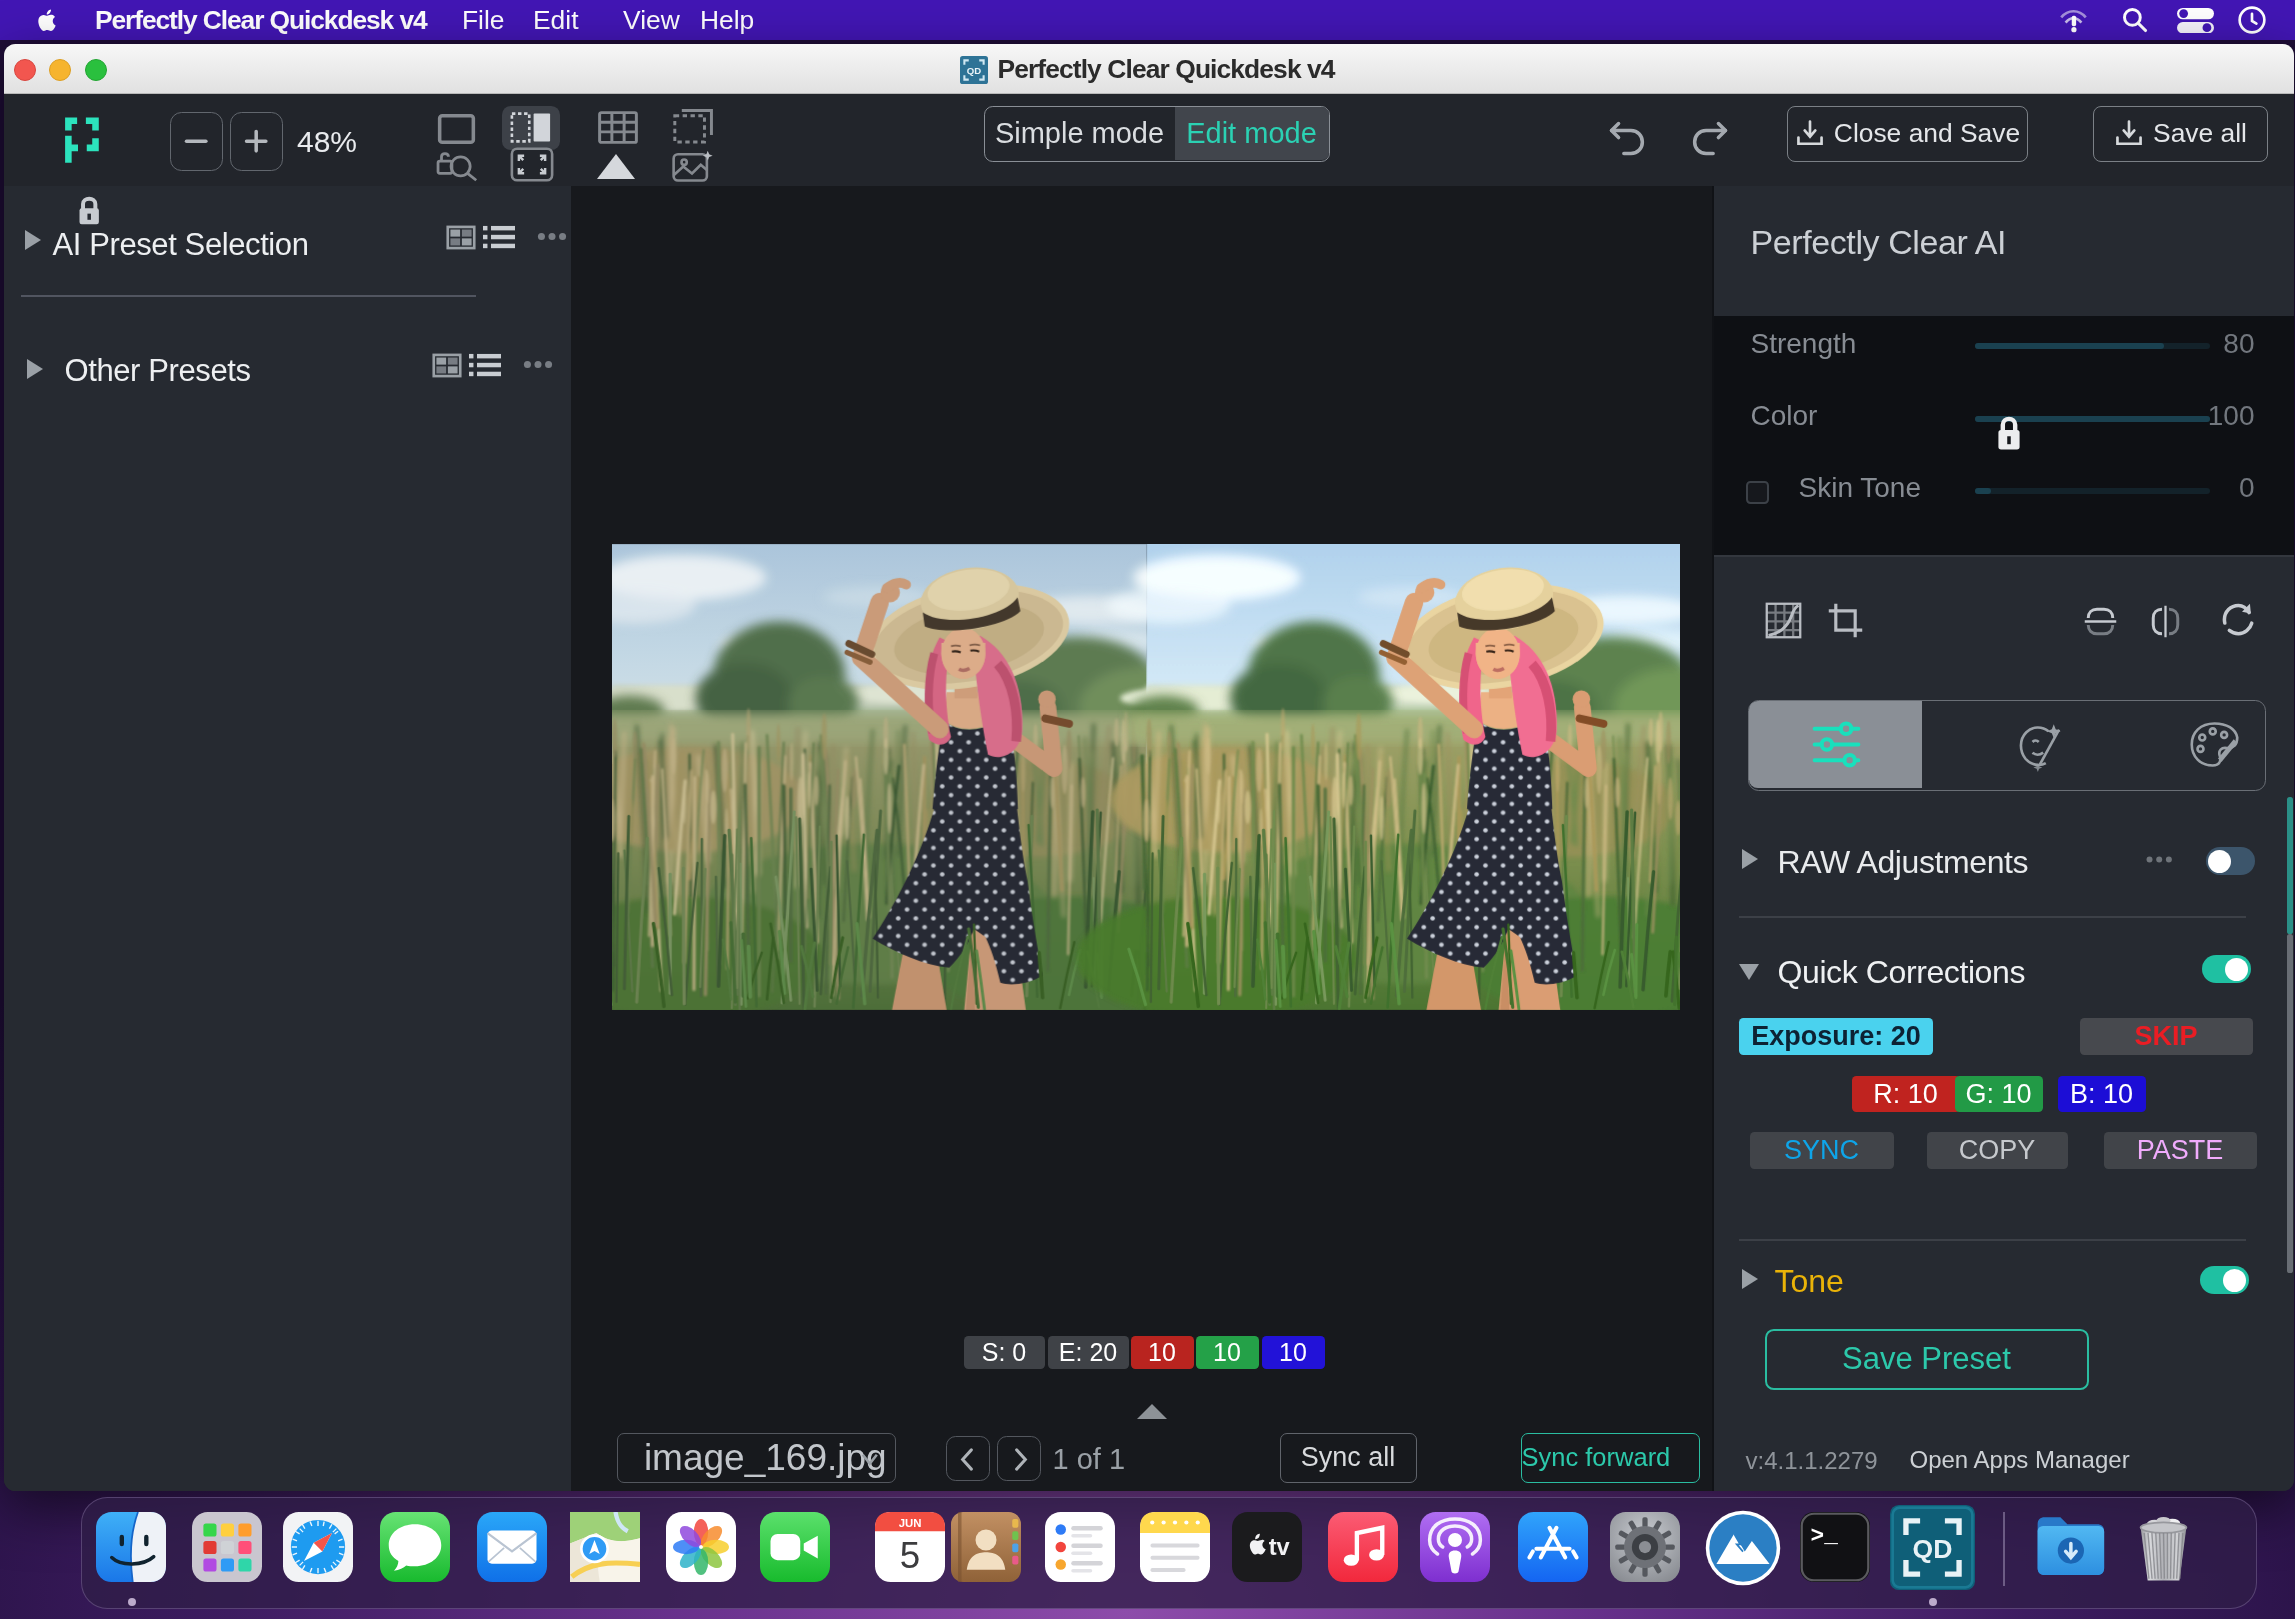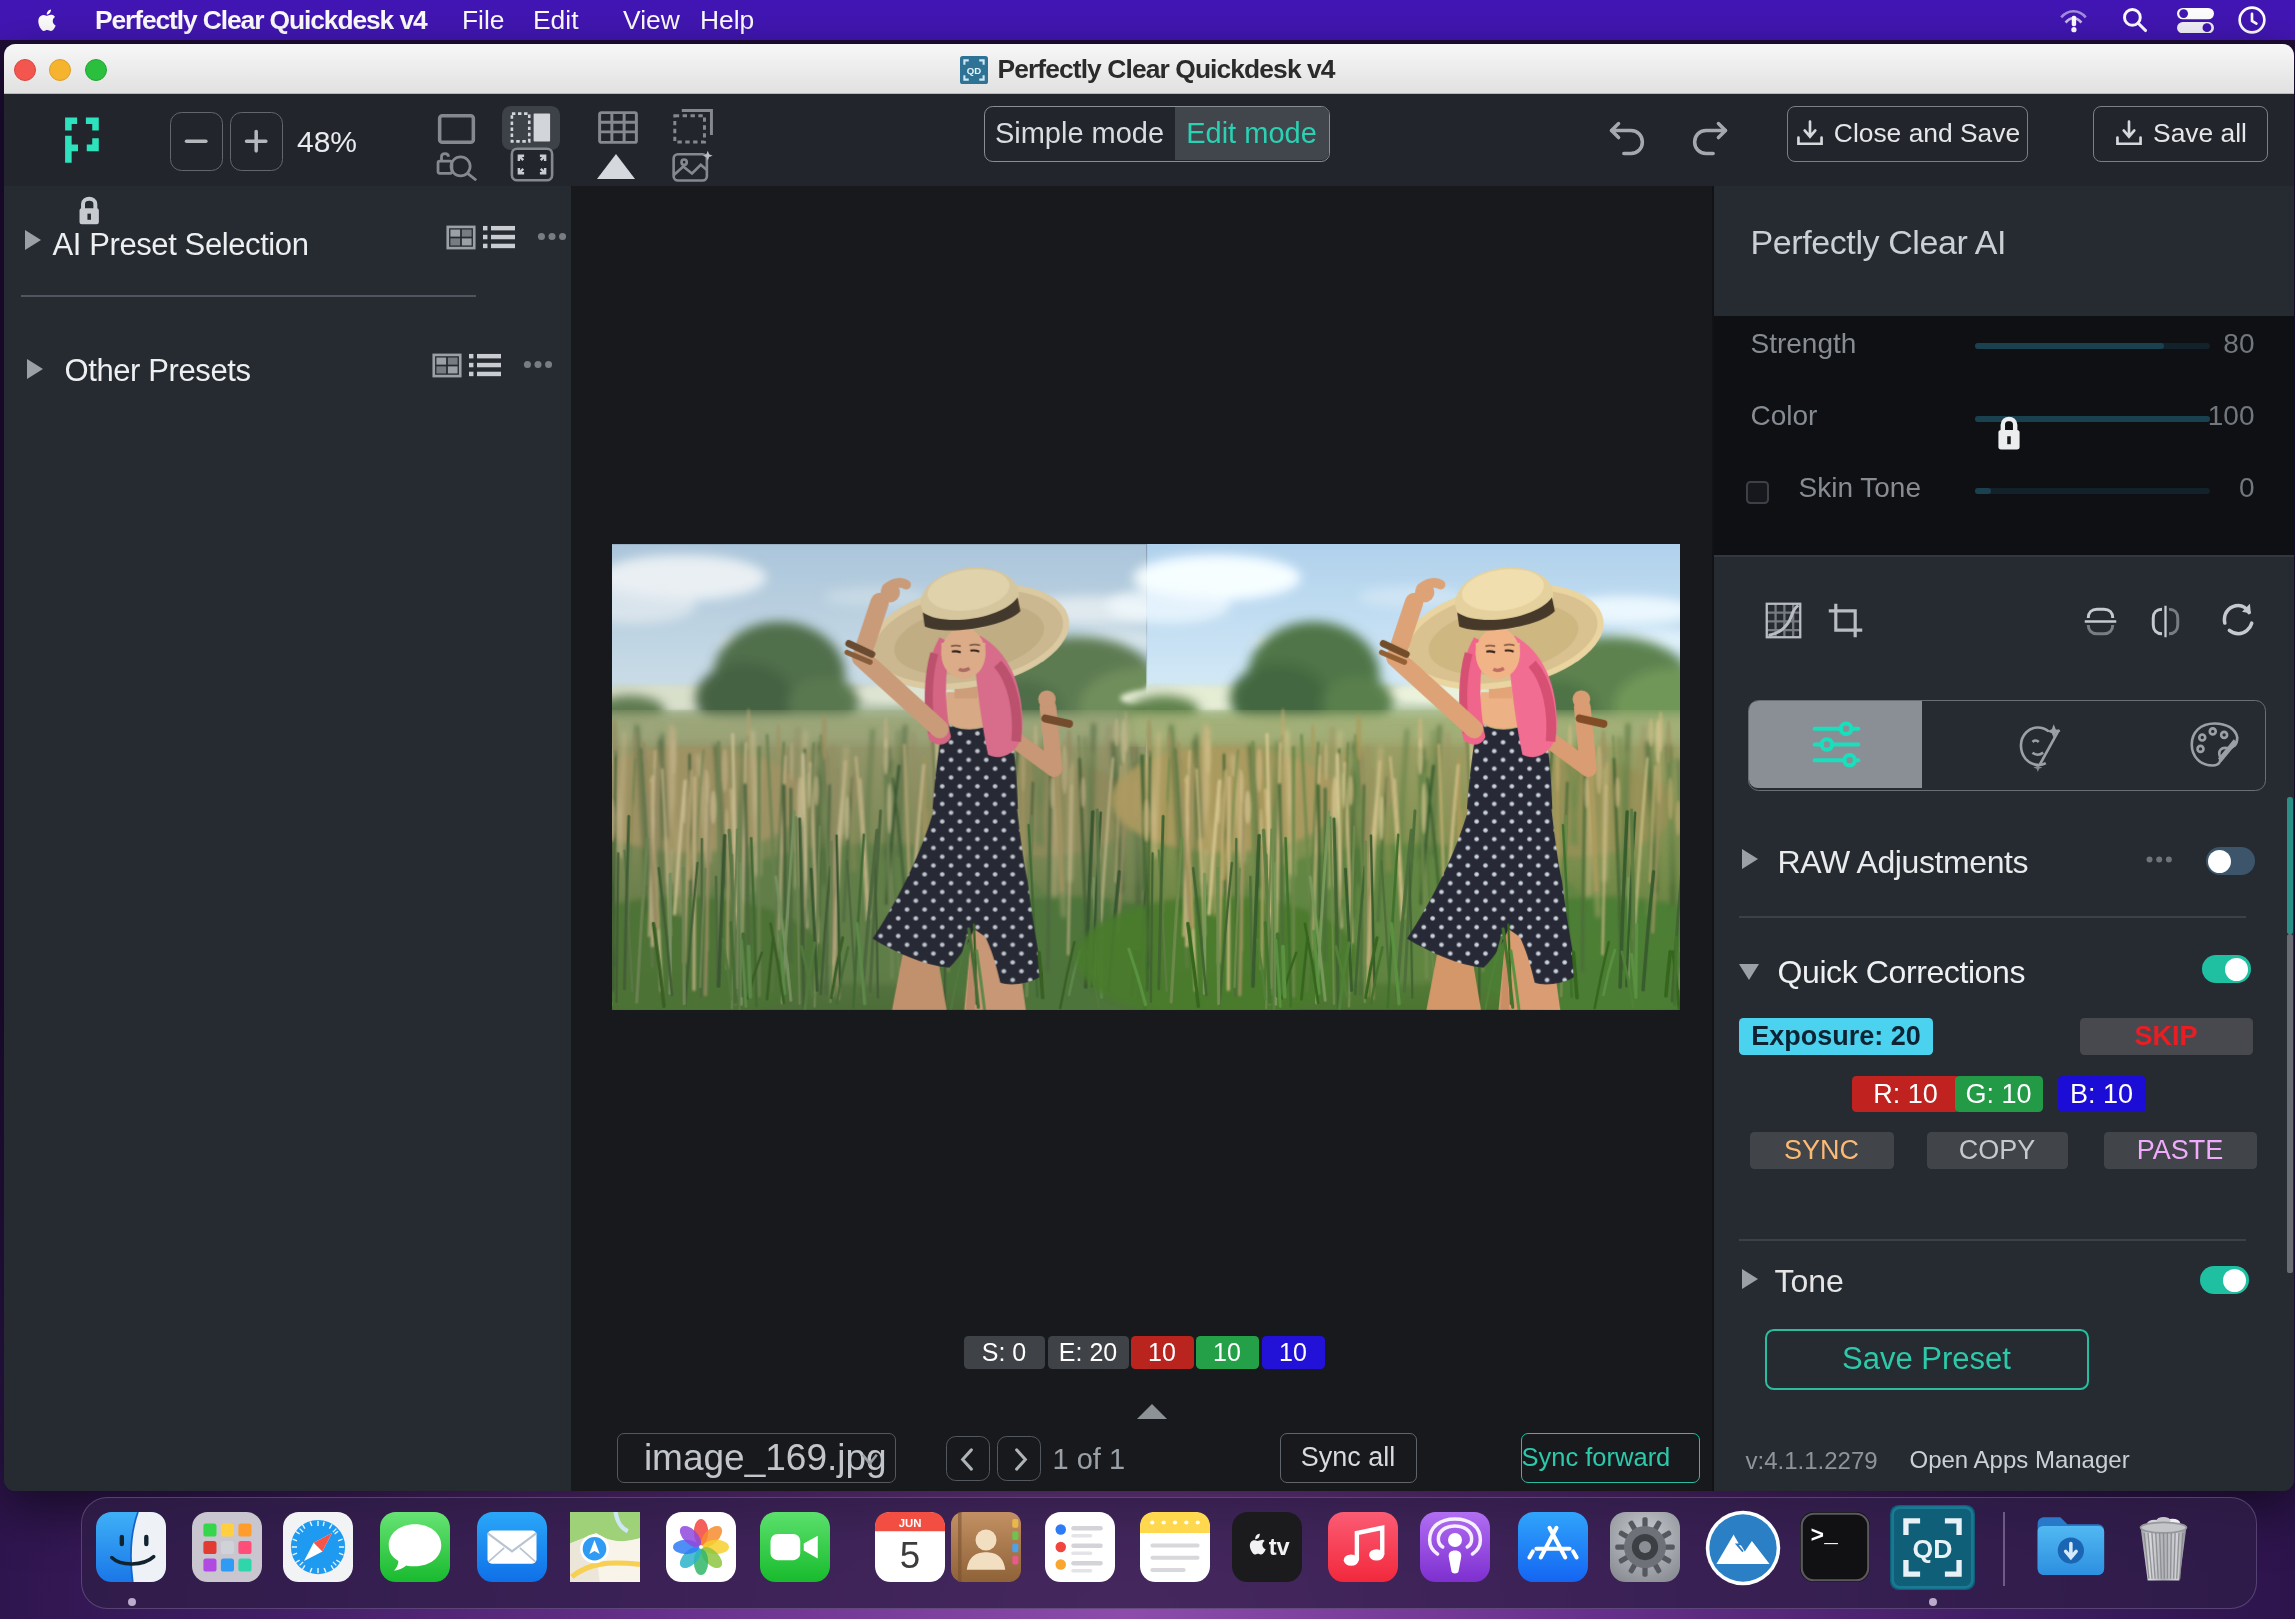--- a/index.html
+++ b/index.html
@@ -758,26 +758,26 @@
         <div class="abs tri-d" style="left:25.5px;top:778px"></div>
         <div class="abs" style="left:64px;top:768px;font-size:32px;color:#eef0f2;letter-spacing:-0.4px">Quick Corrections</div>
         <div class="toggle" style="left:488px;top:769px;background:#1fc0a2">
           <div class="kn" style="right:2.6px"></div>
         </div>
         <div class="badge" style="left:25.5px;top:832px;width:194px;height:37px;background:#4ad2ee;color:#0d2233;font-weight:bold;font-size:27px">Exposure: 20</div>
         <div class="badge" style="left:366px;top:832px;width:173px;height:37px;background:#47494e;color:#ea1d24;font-weight:bold;font-size:27px">SKIP</div>
         <div class="badge" style="left:138px;top:890px;width:108px;height:36px;background:#c0231f;font-size:27px">R: 10</div>
         <div class="badge" style="left:241px;top:890px;width:88px;height:36px;background:#229a46;font-size:27px">G: 10</div>
         <div class="badge" style="left:344px;top:890px;width:88px;height:36px;background:#1c0dd6;font-size:27px">B: 10</div>
-        <div class="badge" style="left:36px;top:946px;width:144px;height:37px;background:#414449;color:#fdba74;font-size:27px">SYNC</div>
+        <div class="badge" style="left:36px;top:946px;width:144px;height:37px;background:#414449;color:#0ea5e9;font-size:27px">SYNC</div>
         <div class="badge" style="left:213px;top:946px;width:141px;height:37px;background:#414449;color:#c6c9cd;font-size:27px">COPY</div>
         <div class="badge" style="left:390px;top:946px;width:153px;height:37px;background:#414449;color:#f0abfc;font-size:27px">PASTE</div>
         <div class="sep" style="left:25.5px;top:1053px;width:507px"></div>
         <div class="abs tri-r" style="left:28px;top:1083px"></div>
-        <div class="abs" style="left:61px;top:1077px;font-size:32px;color:#e5e5e5">Tone</div>
+        <div class="abs" style="left:61px;top:1077px;font-size:32px;color:#eab308">Tone</div>
         <div class="toggle" style="left:486px;top:1080px;background:#1fc0a2">
           <div class="kn" style="right:2.6px"></div>
         </div>
         <div class="abs" style="left:51px;top:1143px;width:324px;height:61px;border:2.6px solid #2abda1;border-radius:8.8px;color:#2cc9ab;font-size:31px;text-align:center;line-height:56px">Save Preset</div>
         <div class="abs" style="left:32px;top:1261px;font-size:24px;color:#8f949a">v:4.1.1.2279</div>
         <div class="abs" style="left:196px;top:1260px;font-size:24px;color:#ccd0d4">Open Apps Manager</div>
         <div class="abs" style="left:573px;top:611px;width:6.2px;height:137px;background:#2a8f87;border-radius:2.6px"></div>
         <div class="abs" style="left:573px;top:748px;width:6.2px;height:339px;background:#686d74;border-radius:2.6px"></div>
       </div>
     </div>

